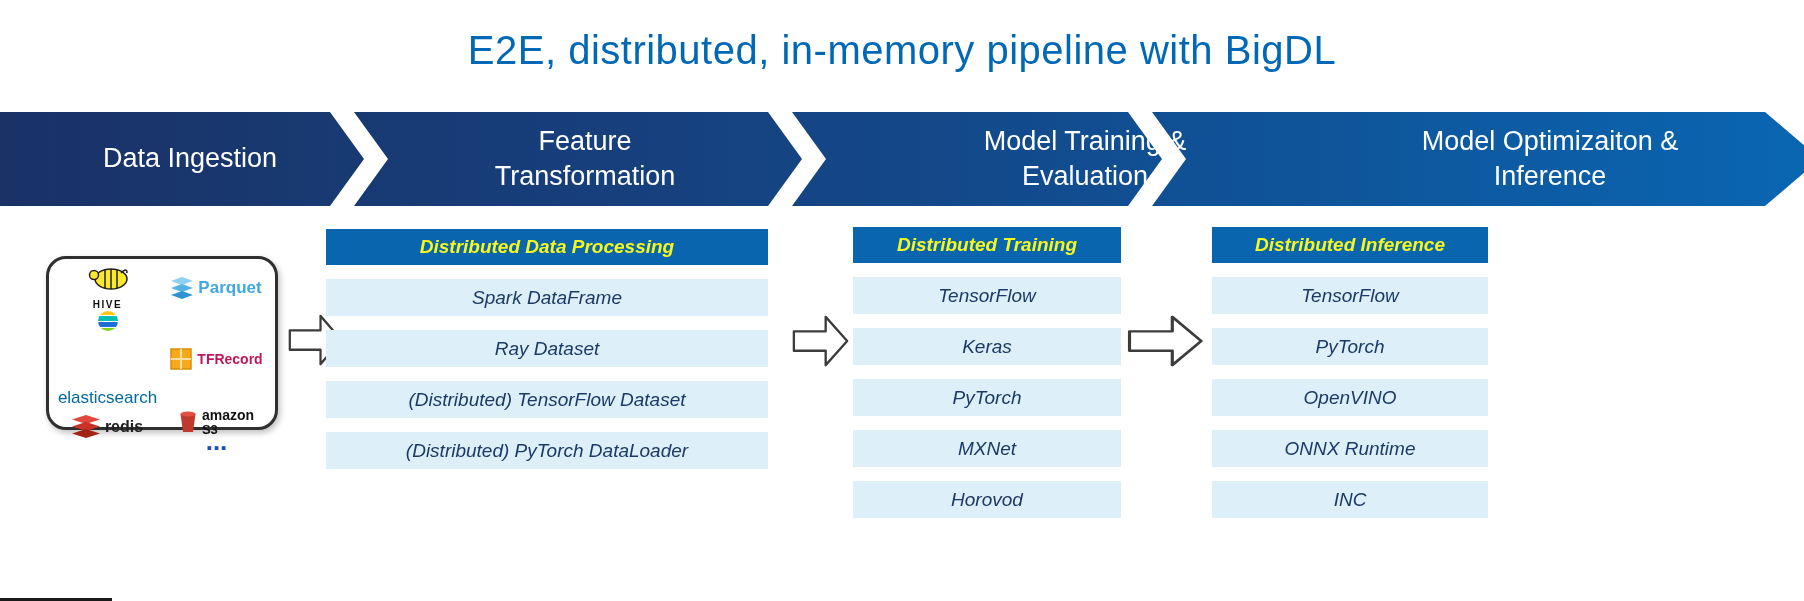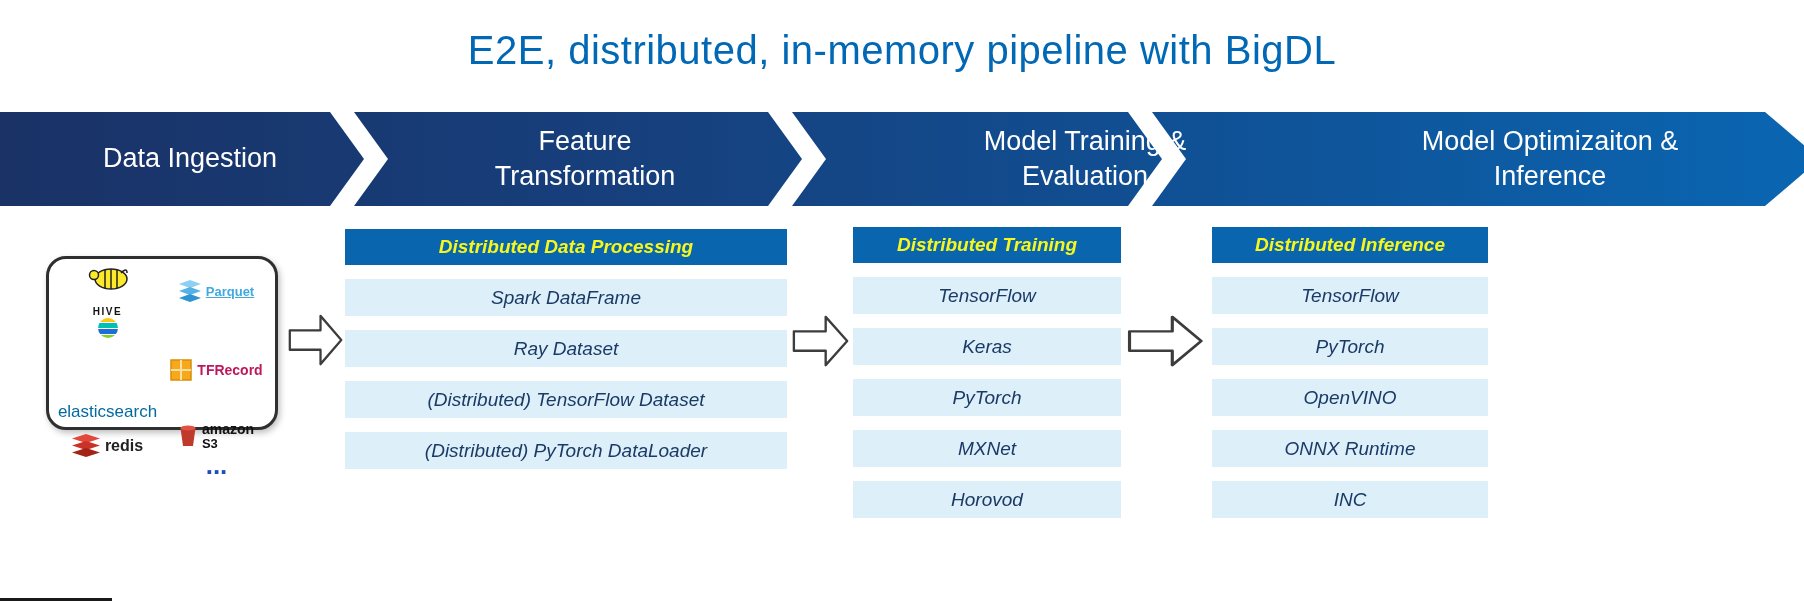--- a/index.html
+++ b/index.html
@@ -36,45 +36,45 @@
   .thead{
     height:36px;background:#0965AE;color:#F7F71D;
     font-style:italic;font-weight:bold;font-size:19px;
     display:flex;align-items:center;justify-content:center;
   }
   .trow{
     height:37px;margin-top:14px;background:#DDEFF9;color:#1B3A66;
     font-style:italic;font-size:19px;
     display:flex;align-items:center;justify-content:center;
   }
-  .t-feature{left:345px;top:229px;width:442px;}
+  .t-feature{left:326px;top:229px;width:442px;}
   .t-training{left:853px;top:227px;width:268px;}
   .t-inference{left:1212px;top:227px;width:276px;}
   
   .barrow{position:absolute;}
   
   .sources-box{
     position:absolute;left:46px;top:256px;width:232px;height:174px;
     background:#ffffff;border:3px solid #2F2F2F;border-radius:20px;
     box-shadow:2px 3px 6px rgba(0,0,0,0.25);
     display:grid;grid-template-columns:1fr 1fr;
     align-items:center;justify-items:center;
     padding:6px 4px;box-sizing:border-box;
   }
   .src{display:flex;align-items:center;gap:5px;}
-  .src-col{flex-direction:column;gap:15px;}
+  .src-col{flex-direction:column;gap:8px;}
   .lbl-hive{font-size:10px;font-weight:bold;color:#111;letter-spacing:1.5px;}
-  .lbl-parquet{font-size:13px;font-weight:bold;color:#3FA9E0;text-decoration:underline;}
+  .lbl-parquet{font-size:17px;font-weight:bold;color:#3FA9E0;}
   .lbl-elastic{font-size:17px;color:#0369a1;margin-top:48px;}
   .lbl-tfrecord{font-size:14px;font-weight:bold;color:#be185d;}
   .lbl-redis{font-size:16px;font-weight:bold;color:#222;}
   .lbl-amazon{font-size:14px;font-weight:bold;color:#111;line-height:1.05;}
   .lbl-s3{font-size:13px;font-weight:bold;color:#111;line-height:1.05;}
   .dots{font-size:26px;font-weight:bold;color:#1D4FB8;line-height:0.3;margin-top:-2px;}
-  .amz-wrap{display:flex;flex-direction:column;align-items:center;gap:14px;}
+  .amz-wrap{display:flex;flex-direction:column;align-items:center;gap:4px;}
   .bottom-edge{position:absolute;left:0;bottom:0;width:112px;height:3px;background:#1a1a1a;}
 </style>
 </head>
 <body>
 
 <h1 class="title">E2E, distributed, in-memory pipeline with BigDL</h1>
 
 <div class="banner">
   <div class="stage s0">Data Ingestion</div>
   <div class="stage s1">Feature Transformation</div>

